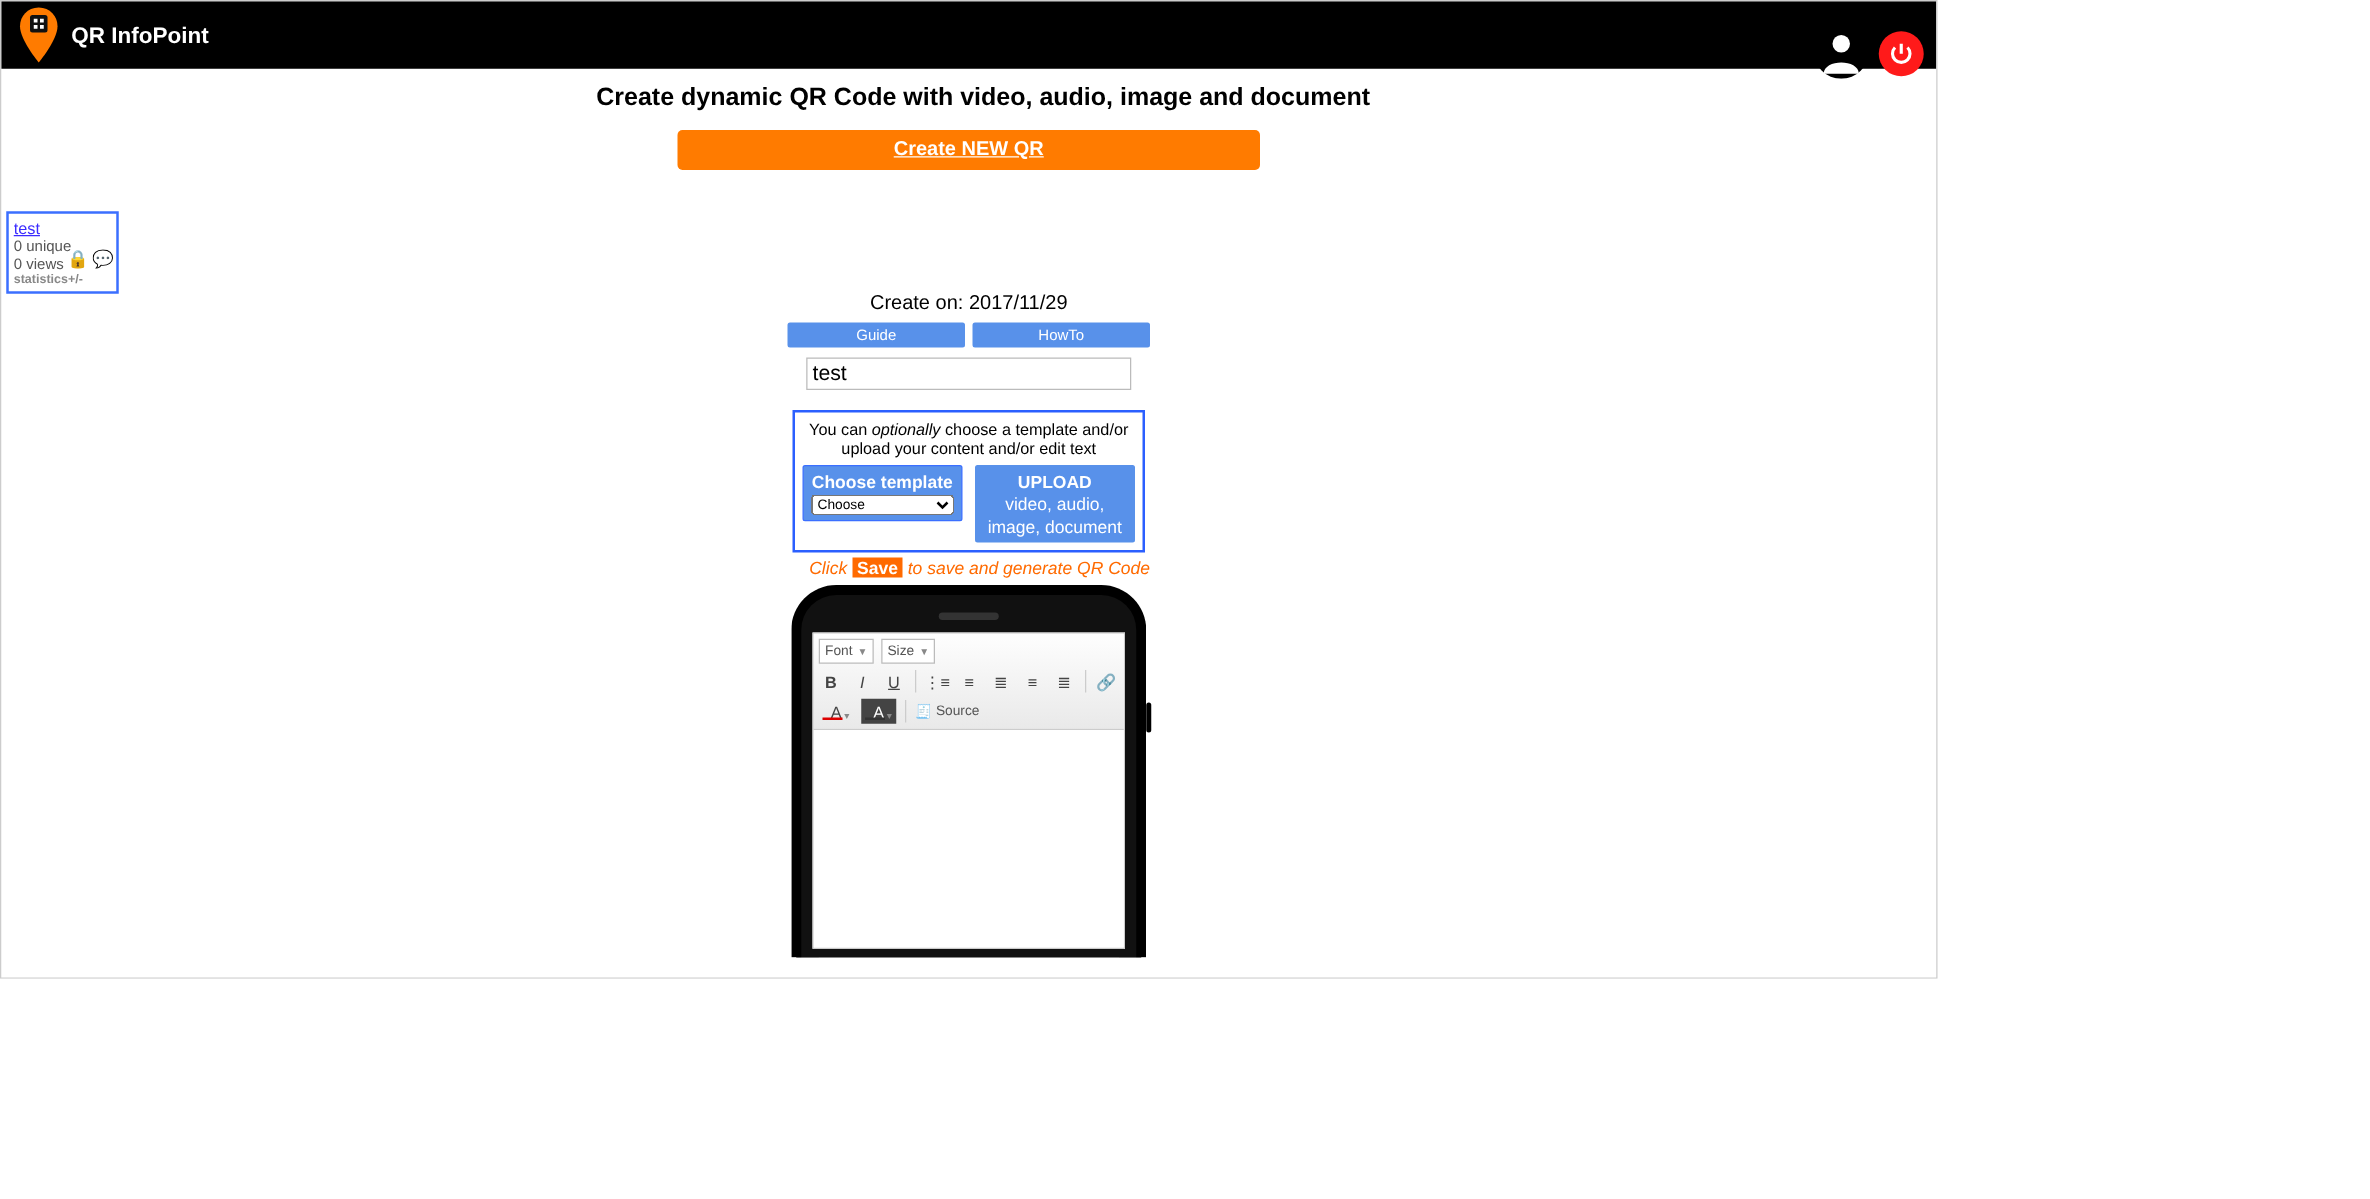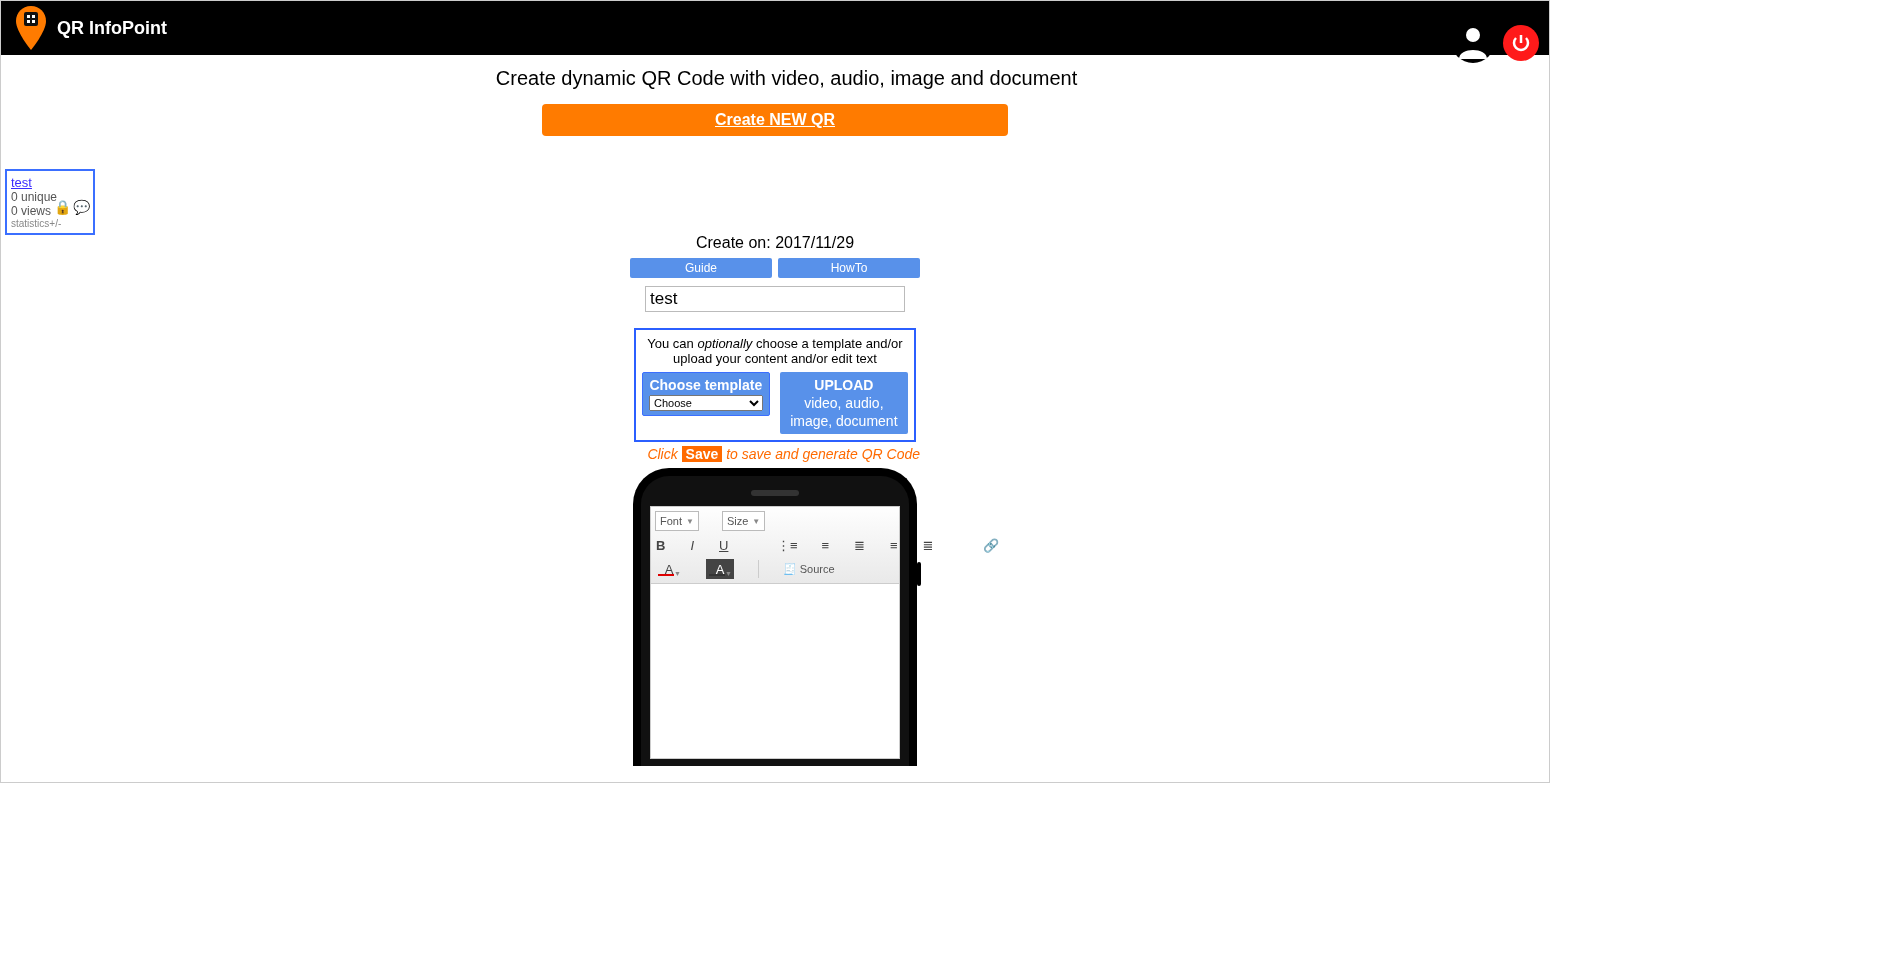--- a/index.html
+++ b/index.html
@@ -4,28 +4,28 @@
   <style>
     * { box-sizing: border-box; margin: 0; padding: 0; }
     body { font-family: Arial, sans-serif; background: #fff; width: 1896px;  }
     .wrap { width: 1550px; height: 783px; border: 1px solid #ccc; position: relative; overflow: hidden; background:#fff; }
     .topbar { background: #000; height: 54px; display:flex; align-items:center; justify-content:space-between; padding:0 10px; }
     .brand { display:flex; align-items:center; gap:6px; color:#fff; font-weight:600; font-size:18px; }
     .brand-icon { width:40px; height:54px; display:flex; align-items:center; justify-content:center; }
     .right-icons { display:flex; align-items:center; gap:8px; margin-top: 30px; }
     .power { width:36px; height:36px; border-radius:50%; background:#ff1a1a; display:flex; align-items:center; justify-content:center; }
 
-    .headline { text-align:center; font-size:20px; font-weight:400; margin-top:12px;margin-left:23px; }
+    .headline { text-align:center; font-size:20px; font-weight:700; margin-top:12px;margin-left:23px; }
     .hi { text-align:center; font-size:15px; margin-top:22px; }
     .create-new { display:block; margin:14px auto 0; width:466px; height:32px; line-height:32px; background:#ff7b00; color:#fff; text-align:center; border-radius:4px; font-weight:600; text-decoration:underline; font-size:16px; }
 
     .side-card { position:absolute; left:4px; top:168px; width:90px; border:2px solid #3b6fff; padding:4px 4px 4px 4px; font-size:12px; }
     .side-card .title { color:#3b2bff; text-decoration:underline; font-size:13px; }
     .side-card .muted { color:#555; }
-    .side-card .stats { color:#888; font-size:10px; }
+    .side-card .stats { color:#888; font-size:10px;font-weight:bold; }
     .lock-chat { position:absolute; right:2px; top:28px; color:#ccc; font-size:14px; display:flex; gap:2px;}
 
     .center { width:290px; margin: 98px auto 0; text-align:center; }
     .created { font-size:16px; margin-bottom:6px; }
     .tabs { display:flex; gap:6px; justify-content:center; margin-bottom:8px; }
     .tab { background:#5891ea; color:#fff; font-size:12px; height:20px; line-height:20px; width:156px; border-radius:2px; }
     .title-input { width:260px; height:26px; font-size:17px; padding:2px 4px; border:1px solid #bbb; margin-bottom:16px; }
 
     .opt-box { border:2px solid #2b5fff; padding:6px; width:282px; margin:0 auto 4px; font-size:13px; }
     .opt-text { text-align:center; margin-bottom:6px; }
@@ -37,21 +37,21 @@
     .upload-col .big { font-weight:700; }
 
     .click-save { color:#ff6a00; font-style:italic; font-size:14px; text-align:right; margin-top:4px;}
     .click-save .save { background:#ff6a00; color:#fff; padding:0 4px; font-style:normal; font-weight:600; }
 
     .phone { width:284px; height:298px; margin:6px auto 0; border:8px solid #000; border-bottom:none; border-radius:36px 36px 0 0; padding:14px 6px 0; position:relative; background:#111; }
     .speaker { width:48px; height:6px; background:#333; border-radius:4px; margin:0 auto 10px; }
     .sidebtn { position:absolute; right:-12px; top:86px; width:4px; height:24px; background:#000; border-radius:2px;}
     .editor { background:#fff; border:1px solid #ccc; width:250px; margin:0 auto; }
     .tb { background:linear-gradient(#fefefe,#e9e9e9); border-bottom:1px solid #ccc; padding:4px; }
-    .tb-row { display:flex; gap:23px; align-items:center; margin-bottom:4px;}
+    .tb-row { display:flex; gap:6px; align-items:center; margin-bottom:4px;}
     .tb-row:last-child{margin-bottom:0;}
     .dd { border:1px solid #bbb; background:#fff; font-size:11px; height:20px; display:inline-flex; align-items:center; padding:0 4px; gap:4px; color:#555;}
     .dd .caret{font-size:8px;color:#888;}
     .ico { width:20px; height:20px; border:1px solid transparent; display:inline-flex; align-items:center; justify-content:center; font-size:13px; color:#444; }
     .ico.withdd { width:28px; position:relative;}
     .ico .mini-caret{font-size:7px; position:absolute; right:1px; bottom:1px; color:#888;}
     .sep { width:1px; height:18px; background:#ccc; margin:0 1px;}
     .src { font-size:11px; color:#555; display:inline-flex; align-items:center; gap:3px;}
     .ed-body { height:174px; background:#fff; }
     .underline-A { position:relative;}

